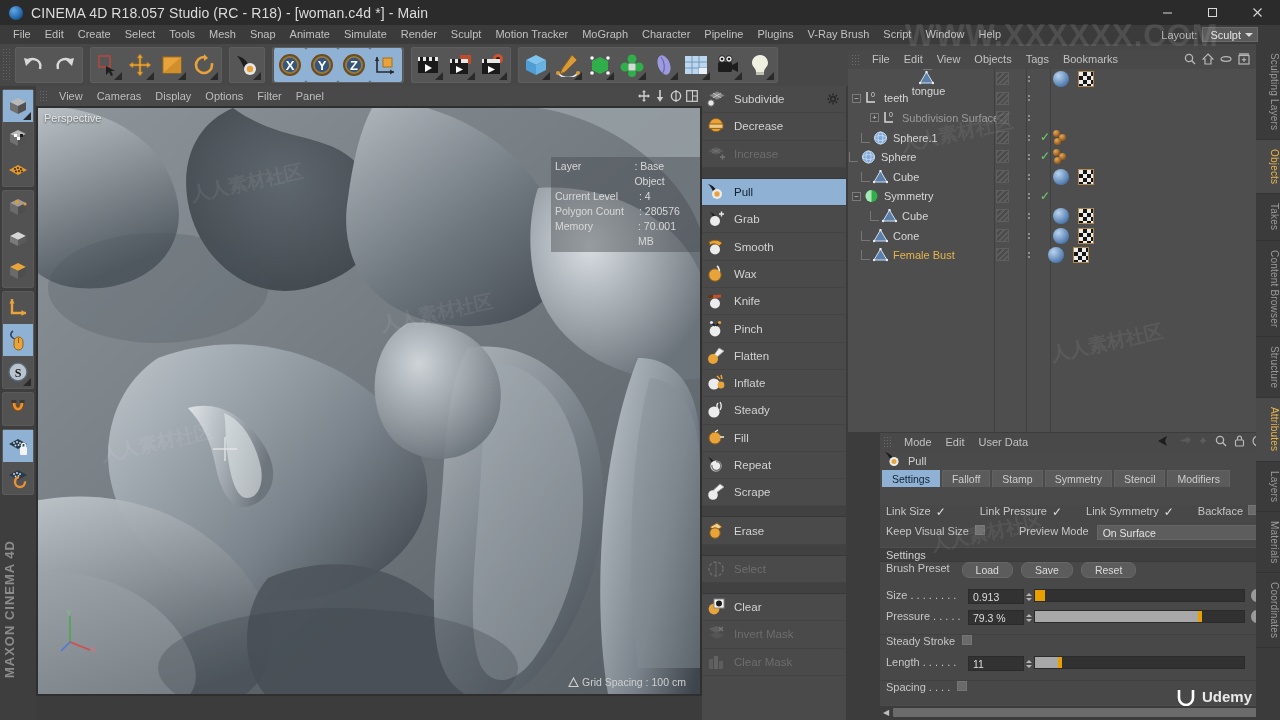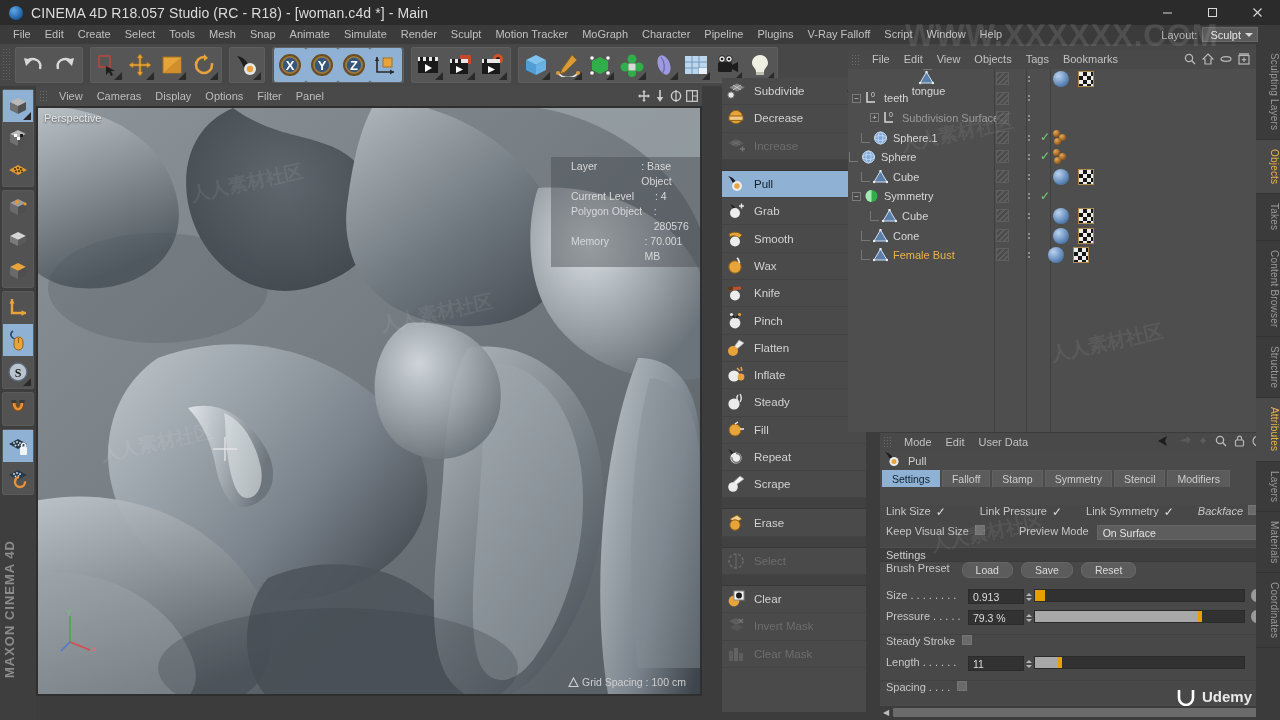--- a/index.html
+++ b/index.html
@@ -90,34 +90,34 @@
   .vp-menu-item { padding:0 7px; font-size:11px; color:#bdbdbd; line-height:20px; }
   .vp-icons { margin-left:auto; display:flex; align-items:center; padding-right:4px; gap:3px; }
   .vp-icon { width:13px; height:13px; display:flex; align-items:center; justify-content:center; }
 
   .vp-canvas { position:absolute; left:2px; top:22px; width:662px; height:586px; overflow:hidden;
     background:#6d7478; }
   .vp-label { position:absolute; left:6px; top:4px; color:#e8e8e8; font-size:11px; z-index:6;
      text-shadow:0 1px 2px rgba(0,0,0,.6); }
 
   .hud { position:absolute; left:513px; top:49px; z-index:6; font-size:10.5px; color:#d8d8d8;
-    line-height:15px; background:rgba(70,76,80,.45); padding:2px 6px 3px 20px; }
+    line-height:15px; background:rgba(70,76,80,.45); padding:2px 6px 3px 4px; }
   .hud .row { display:flex; }
   .hud .k { width:84px; }
   .hud .v { }
 
   .grid-spacing { position:absolute; left:530px; bottom:6px; z-index:6; font-size:10.5px;
      color:#cfcfcf; display:flex; align-items:center; gap:3px; }
 
   .axis-gizmo { position:absolute; left:22px; bottom:42px; width:40px; height:44px; z-index:6; }
 
   .brush-cursor { position:absolute; left:171px; top:325px; z-index:7; width:32px; height:32px; }
 
   
-  .sculptpanel { position:absolute; left:702px; top:78px; width:144px; height:634px; background:#4a4a4a;margin-left:20px; }
+  .sculptpanel { position:absolute; left:702px; top:86px; width:144px; height:634px; background:#4a4a4a; }
   .sp-row { height:27.3px; display:flex; align-items:center; position:relative;
      border-bottom:1px solid #434343; padding-left:4px; }
   .sp-row.sel { background:#8fb2d4; }
   .sp-row.sel .sp-lbl { color:#10202e; }
   .sp-row.dis .sp-lbl { color:#6d6d6d; }
   .sp-row.dis .sp-ico { opacity:.32; }
   .sp-ico { width:22px; height:22px; margin-right:6px; display:flex; align-items:center; justify-content:center; flex:0 0 auto; }
   .sp-lbl { font-size:11.5px; color:#d2d2d2; }
   .sp-gear { position:absolute; right:7px; top:7px; }
   .sp-sep { height:11px; background:#414141; border-bottom:1px solid #383838; }
@@ -247,21 +247,21 @@
         <div class="menu-item">Snap</div>
         <div class="menu-item">Animate</div>
         <div class="menu-item">Simulate</div>
         <div class="menu-item">Render</div>
         <div class="menu-item">Sculpt</div>
         <div class="menu-item">Motion Tracker</div>
         <div class="menu-item">MoGraph</div>
         <div class="menu-item">Character</div>
         <div class="menu-item">Pipeline</div>
         <div class="menu-item">Plugins</div>
-        <div class="menu-item">V-Ray Falloff</div>
+        <div class="menu-item">V-Ray Brush</div>
         <div class="menu-item">Script</div>
         <div class="menu-item">Window</div>
         <div class="menu-item">Help</div>
       </div>
     <div class="layout-area">
       <span class="layout-lbl">Layout:</span>
       <div class="layout-box">
         <span>Sculpt</span>
         <span class="layout-arrow"></span>
       </div>
@@ -703,21 +703,21 @@
       <div class="hud">
         <div class="row">
             <span class="k">Layer</span>
             <span class="v">: Base Object</span>
           </div>
         <div class="row">
             <span class="k">Current Level</span>
             <span class="v">: 4</span>
           </div>
         <div class="row">
-            <span class="k">Polygon Object</span>
+            <span class="k">Polygon Count</span>
             <span class="v">: 280576</span>
           </div>
         <div class="row">
             <span class="k">Memory</span>
             <span class="v">: 70.001 MB</span>
           </div>
       </div>
 
       <div class="brush-cursor">
         <svg width="32" height="32" viewBox="0 0 32 32">
@@ -1304,21 +1304,21 @@
 
     <div class="am-content">
 
       <div class="am-line" style="height:20px;">
         <span class="am-lbl">Link Size</span>
         <span class="am-tick" style="margin-left:5px;">✓</span>
         <span class="am-lbl" style="margin-left:34px;">Link Pressure</span>
         <span class="am-tick" style="margin-left:5px;">✓</span>
         <span class="am-lbl" style="margin-left:24px;">Link Symmetry</span>
         <span class="am-tick" style="margin-left:5px;">✓</span>
-        <span class="am-lbl" style="margin-left:24px;font-style:italic;">Backface</span>
+        <span class="am-lbl" style="margin-left:24px;">Backface</span>
         <span class="am-chk" style="margin-left:5px;"></span>
       </div>
 
       <div class="am-line" style="height:22px;">
         <span class="am-lbl">Keep Visual Size</span>
         <span class="am-chk" style="margin-left:6px;"></span>
         <span class="am-lbl" style="margin-left:34px;">Preview Mode</span>
         <span style="margin-left:8px;width:182px;height:15px;background:#5d5d5d;border:1px solid #666;font-size:10.5px;color:#e4e4e4;display:flex;align-items:center;padding-left:5px;">
           <span>On Surface</span>
         </span>

